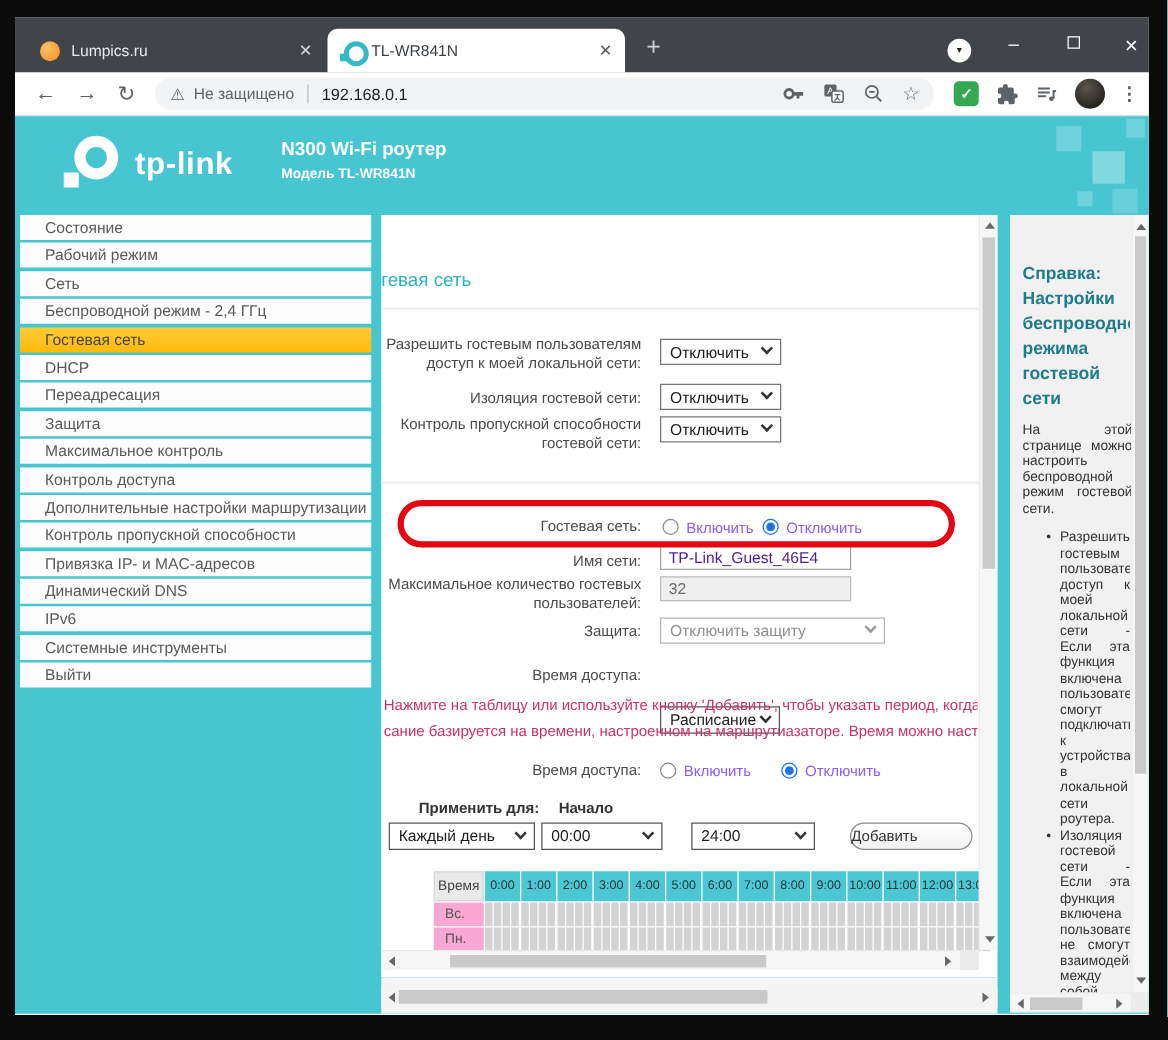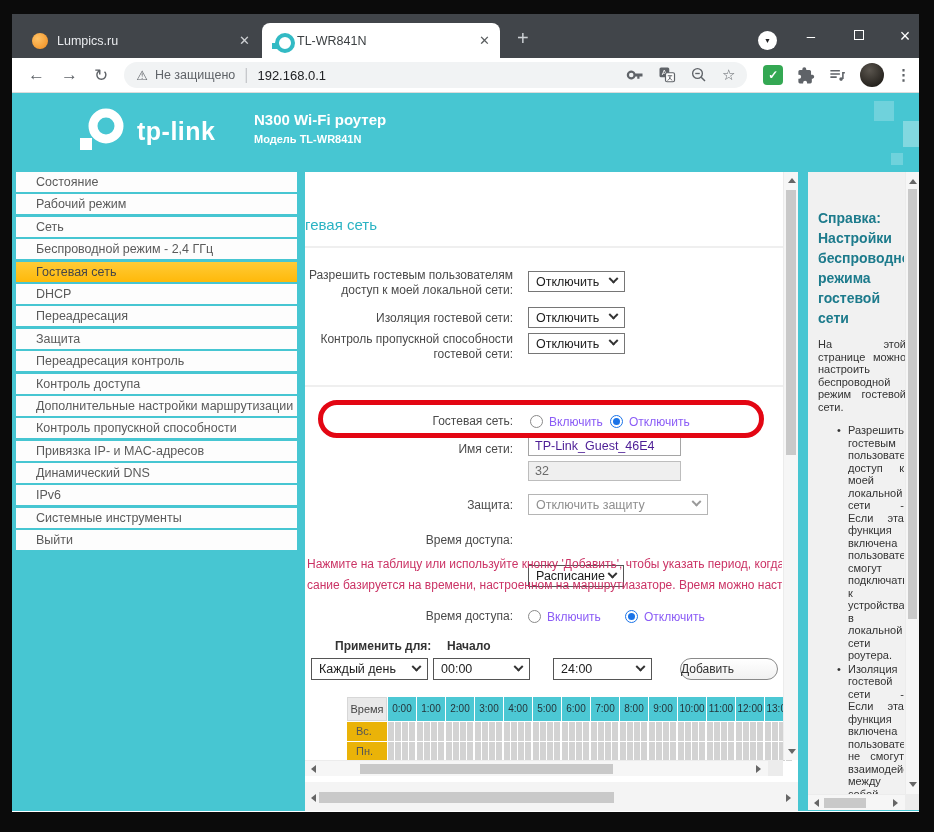--- a/index.html
+++ b/index.html
@@ -38,21 +38,21 @@
   .box-ic { margin-left:14px; display:flex; align-items:center; }
   .ext-green { width:20px; height:20px; margin-left:16px; background:#34a853; border-radius:4px; color:#fff; font-size:12px; font-weight:bold; text-align:center; line-height:20px; }
   .tb-ic { margin-left:13px; color:#5f6368; display:flex; align-items:center; }
   .avatar { width:24px; height:24px; margin-left:13px; border-radius:50%; background:radial-gradient(circle at 40% 30%, #5a554e, #14110d); }
   .dots { margin-left:12px; margin-right:8px; color:#5f6368; font-size:15px; font-weight:bold; }
   .star-ic { font-size:15px; margin-left:14px; color:#5f6368; }
 
   
   .page { position:relative; height:718px; background:#47c6d2; overflow:hidden; }
 
-  .pheader { position:relative; height:79px;margin-left:29px; }
+  .pheader { position:relative; height:79px; }
   .logo { position:absolute; left:32px; top:12px; display:flex; align-items:center; }
   .brand-text { color:#fff; font-size:25px; font-weight:bold; letter-spacing:.5px; margin-left:8px; }
   .h-title { position:absolute; left:213px; top:18px; color:#fff; font-weight:bold; font-size:15px; }
   .h-model { position:absolute; left:213px; top:40px; color:#fff; font-weight:bold; font-size:11px; }
   .deco { position:absolute; background:rgba(255,255,255,.22); }
 
   
   .sidebar { position:absolute; left:4px; top:79px; width:281px; }
   .side-item { height:20px; line-height:20px; background:#fdfdfd; margin-bottom:2.4px; padding-left:20px; font-size:12.5px; color:#5a5a5a; white-space:nowrap; overflow:hidden; cursor:pointer; }
   .side-item.selected { background:linear-gradient(#ffcb37,#ffb90a); color:#474747; }
@@ -76,21 +76,21 @@
   .notice { position:absolute; left:2px; width:475px; font-size:12px; color:#cb3365; white-space:nowrap; overflow:hidden; }
   .shead { position:absolute; font-size:12px; font-weight:bold; color:#333; }
   .add-btn { position:absolute; left:375px; top:486px; width:98px; height:22px; border:1px solid #8a8a8a; border-radius:11px; background:linear-gradient(#fff,#f1f1f1); font-size:12px; color:#333; text-align:left; line-height:20px; cursor:pointer; }
 
   
   .sched { position:absolute; left:42px; top:525px; }
   .hours-row { display:flex; }
   .corner-cell { width:40px; height:24px; background:#e9e9e9; border:1px solid #d7d7d7; font-size:11px; color:#444; text-align:center; line-height:22px; }
   .hour-cell { width:29px; height:24px; background:#4cc8d4; border-left:1px solid #fff; font-size:10px; color:#24343a; text-align:center; line-height:24px; white-space:nowrap; overflow:hidden; }
   .day-row { display:flex; margin-top:1px; }
-  .day-label { width:40px; height:19px; background:#eab308; font-size:11px; color:#555; padding-left:9px; line-height:19px; }
+  .day-label { width:40px; height:19px; background:#f9a8d4; font-size:11px; color:#555; padding-left:9px; line-height:19px; }
   .cell-group { width:29px; height:19px; display:flex; padding-left:1px; }
   .slot-cell { width:6px; height:19px; background:#d3d3d3; margin-right:1px; cursor:pointer; }
 
   
   .sb-track-v { position:absolute; background:#f6f6f6; border-left:1px solid #ececec; }
   .sb-track-h { position:absolute; background:#f6f6f6; border-top:1px solid #ececec; }
   .sb-thumb-v { position:absolute; left:2px; width:10px; background:#c9c9c9; }
   .sb-thumb-h { position:absolute; top:2px; height:10px; background:#c9c9c9; }
   .sb-arrow { position:absolute; width:13px; height:13px; }
   .tri { position:absolute; width:0; height:0; }
@@ -205,21 +205,21 @@
 
       <div class="sidebar">
           <div class="side-item">Состояние</div>
           <div class="side-item">Рабочий режим</div>
           <div class="side-item">Сеть</div>
           <div class="side-item">Беспроводной режим - 2,4 ГГц</div>
           <div class="side-item selected">Гостевая сеть</div>
           <div class="side-item">DHCP</div>
           <div class="side-item">Переадресация</div>
           <div class="side-item">Защита</div>
-          <div class="side-item">Переадресация контроль</div>
+          <div class="side-item">Максимальное контроль</div>
           <div class="side-item">Контроль доступа</div>
           <div class="side-item">Дополнительные настройки маршрутизации</div>
           <div class="side-item">Контроль пропускной способности</div>
           <div class="side-item">Привязка IP- и MAC-адресов</div>
           <div class="side-item">Динамический DNS</div>
           <div class="side-item">IPv6</div>
           <div class="side-item">Системные инструменты</div>
           <div class="side-item">Выйти</div>
         </div>
 
@@ -262,20 +262,24 @@
         <span class="radio" style="left:225px; top:243px;"></span>
         <span class="rlabel" style="left:244px; top:243px;">Включить</span>
         <span class="radio checked" style="left:305px; top:243px;"></span>
         <span class="rlabel" style="left:324px; top:243px;">Отключить</span>
 
         <div class="flabel" style="left:0; top:270px;">
           <div>Имя сети:</div>
         </div>
         <div class="tinput" style="left:223px; top:264px; width:153px;">TP-Link_Guest_46E4</div>
 
+        <div class="flabel" style="left:0; top:288px;">
+          <div>Максимальное количество гостевых</div>
+          <div>пользователей:</div>
+        </div>
         <div class="tinput gray" style="left:223px; top:289px; width:153px;">32</div>
 
         <div class="flabel" style="left:0; top:326px;">
           <div>Защита:</div>
         </div>
         <div class="sel disabled" style="left:223px; top:322px; width:180px;">
           <span>Отключить защиту</span>
           <span class="chev"></span>
         </div>
 

